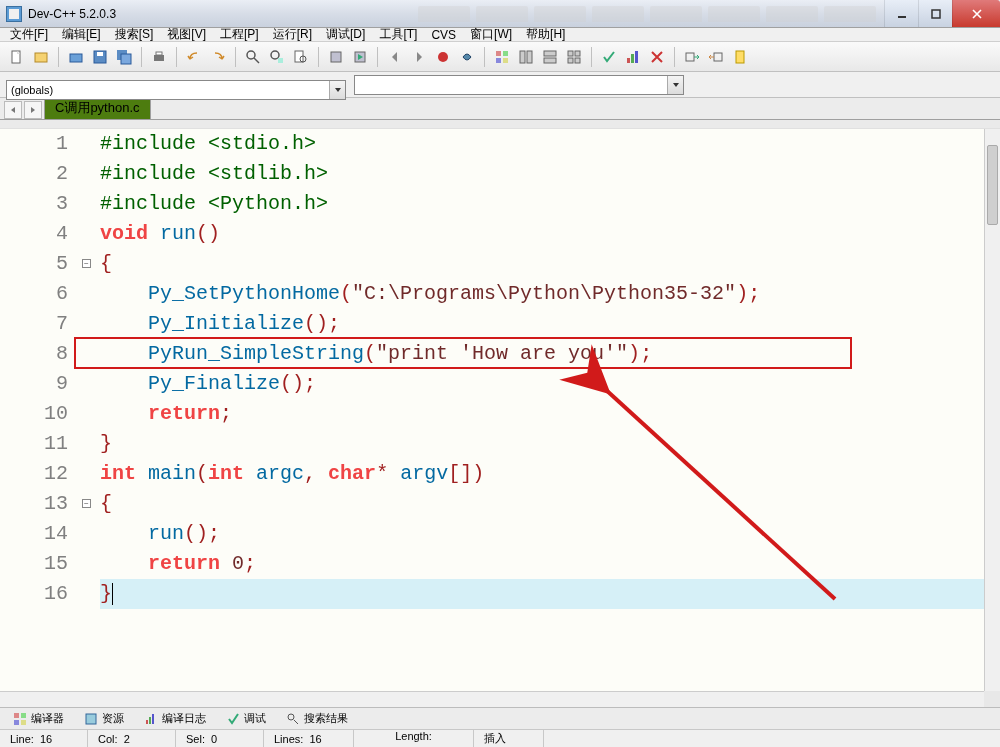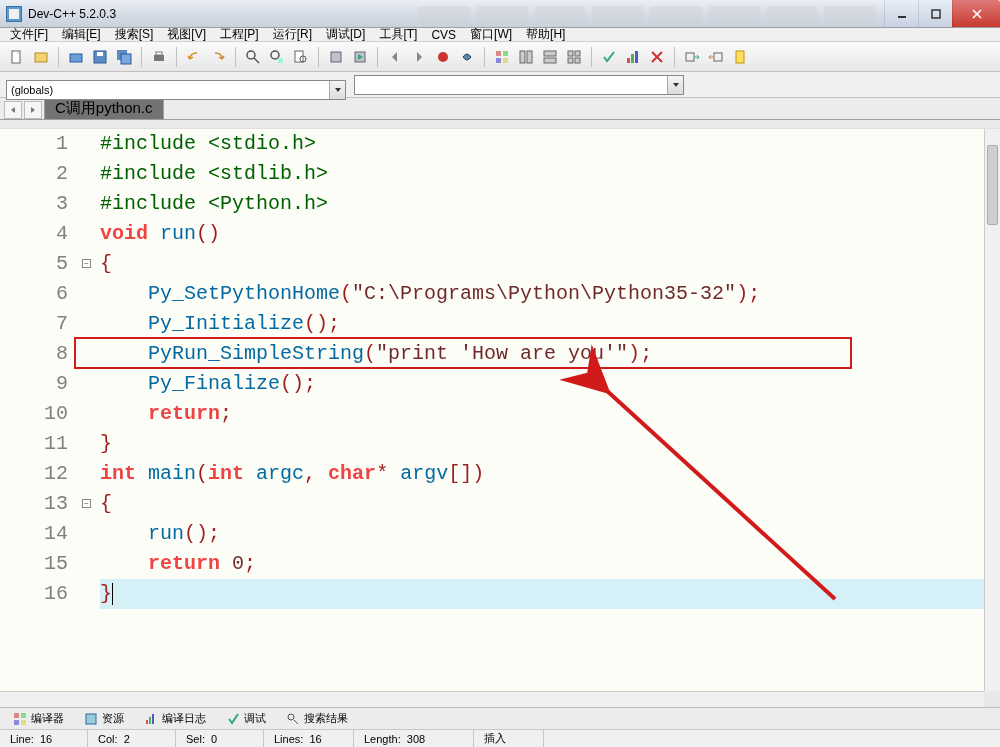--- a/index.html
+++ b/index.html
@@ -31,21 +31,21 @@
 
 .comborow { height:26px; background:#f0f0f0; border-bottom:1px solid #c0c0c0; display:flex; align-items:center; padding:0 6px; gap:8px; }
 .combobox { height:20px; background:#fff; border:1px solid #888; display:flex; align-items:center; padding:0 4px; font-size:11px; position:relative; }
 .combobox .arrow { position:absolute; right:0; top:0; width:16px; height:100%; background:linear-gradient(to bottom,#f4f4f4,#dcdcdc); border-left:1px solid #aaa; display:flex; align-items:center; justify-content:center; }
 #combo1 { width:340px;margin-top:11px; }
 #combo2 { width:330px; }
 
 
 .tabrow { height:22px; background:#ececec; display:flex; align-items:flex-end; padding-left:4px; border-bottom:1px solid #9f9f9f; }
 .tnav { width:18px; height:18px; border:1px solid #bbb; background:#f6f6f6; margin-right:2px; display:flex; align-items:center; justify-content:center; }
-.tab { height:23px; padding:0 10px; background:#737373; border:1px solid #9f9f9f; border-bottom:none; display:flex; align-items:center; font-size:15px; }
+.tab { height:23px; padding:0 10px; background:#4d7c0f; border:1px solid #9f9f9f; border-bottom:none; display:flex; align-items:center; font-size:13px; }
 
 
 .editor-wrap { position:absolute; top:128px; left:0; right:0; bottom:40px; background:#fdfdf8; overflow:hidden; border-top:1px solid #e0e0e0; }
 .editor { position:relative; font-family:Consolas,"Courier New",monospace; font-size:20px; line-height:30px; }
 .gutter { position:absolute; left:0; top:0; width:82px; text-align:right; padding-right:14px; color:#808080; user-select:none; }
 .gutter .gl { height:30px; }
 .foldcol { position:absolute; left:82px; top:0; width:12px; }
 .foldcol .fm { position:absolute; width:9px; height:9px; border:1px solid #888; background:#fff; font-size:8px; line-height:7px; text-align:center; color:#555; left:0; }
 .code { position:absolute; left:100px; top:0; right:0; white-space:pre; }
 .code .line { height:30px; }
@@ -68,21 +68,21 @@
 
 .bottomtabs { position:absolute; left:0; right:0; bottom:18px; height:22px; background:#ececec; border-top:1px solid #bcbcbc; display:flex; align-items:center; padding:0 4px; gap:2px;font-family:Liberation Mono, monospace; }
 .bottomtabs .btab { display:flex; align-items:center; gap:4px; padding:2px 8px; border:1px solid transparent; font-size:11px; }
 .bottomtabs .btab svg { width:14px; height:14px; }
 
 
 .status { position:absolute; left:0; right:0; bottom:0; height:18px; background:#f0f0f0; border-top:1px solid #c8c8c8; display:flex; align-items:center; font-size:11px;margin-top:12px; }
 .status .cell { padding:0 10px; border-right:1px solid #c8c8c8; height:100%; display:flex; align-items:center; }
 .status .cell.wide { width:88px; }
 .status .cell.w2 { width:90px; }
-.status .cell.w3 { width:120px; }
+.status .cell.w3 { width:120px;flex-direction:column; }
 
 
 .overlay { position:absolute; inset:0; pointer-events:none; }
 
 .cursor { display:inline-block; width:1px; height:22px; background:#000; vertical-align:middle; }
 </style>
 </head>
 <body>
 
 <div class="titlebar">

